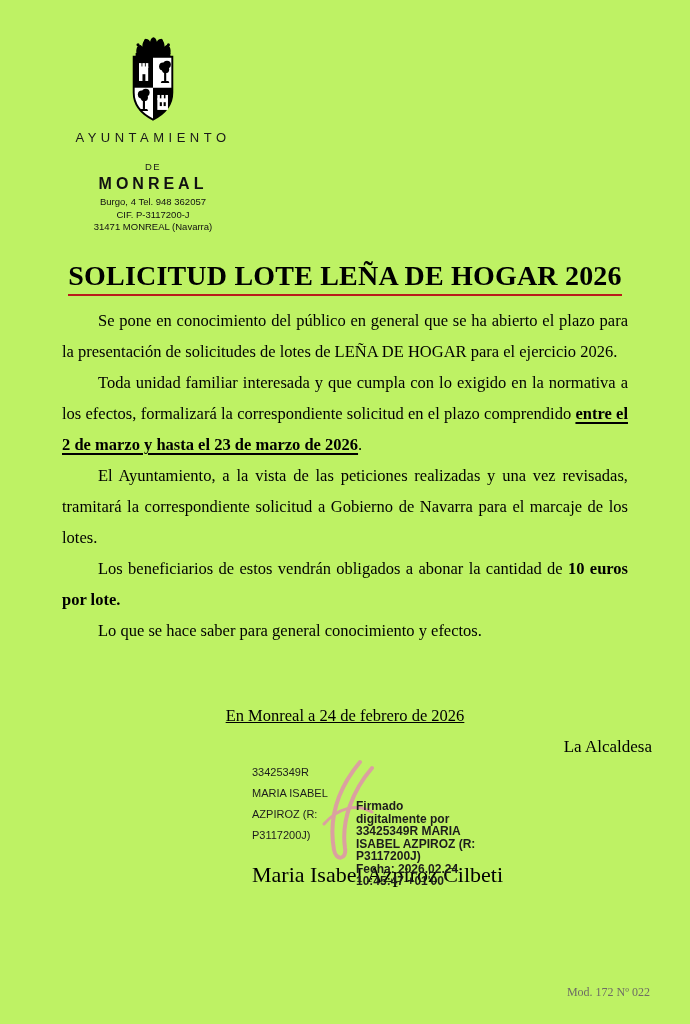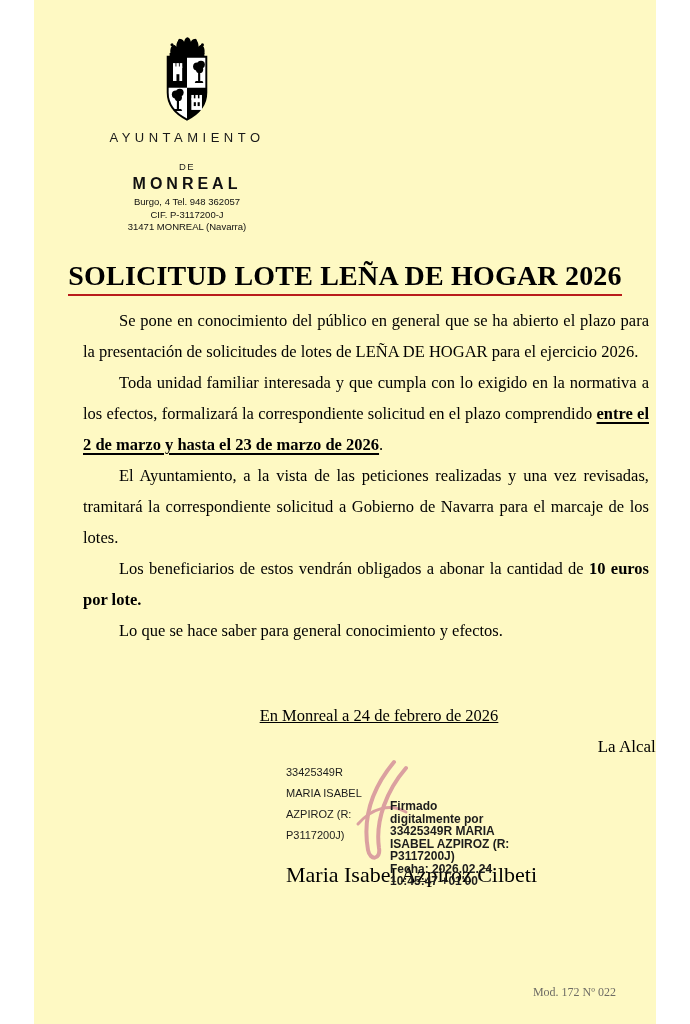--- a/index.html
+++ b/index.html
@@ -1,18 +1,18 @@
 <!DOCTYPE html>
 <html><head>
 <meta charset="utf-8">
 <style>
   * { margin:0; padding:0; box-sizing:border-box; }
   html,body { background:#ffffff; }
   .page {
-    position:relative; width:622px; height:1024px; background:#fef9c3;
+    position:relative; width:690px; height:1024px; background:#bef264;
     font-family:"Liberation Serif", serif; color:#000; overflow:hidden;
     margin:0 auto;
   }
 
   
   .letterhead { position:absolute; left:38px; top:34px; width:230px; text-align:center;
     font-family:"Liberation Sans", sans-serif; }
   .coat { display:block; margin:0 auto 4px auto; }
   .org1 { font-size:13px; letter-spacing:4.5px; color:#1a1a1a; margin-top:2px; }
   .org2 { font-size:9.5px; letter-spacing:1.5px; color:#1a1a1a; margin-top:16px; }
@@ -21,21 +21,21 @@
   .contact div { white-space:nowrap; }
 
   
   .title-wrap { position:absolute; left:0; top:260px; width:100%; text-align:center; }
   .title-wrap span {
     display:inline-block; font-size:28px; font-weight:bold;
     border-bottom:2px solid #b91c1c; padding-bottom:2px; letter-spacing:0.2px;
   }
 
   
-  .body { position:absolute; left:49px; top:305px; width:566px;
+  .body { position:absolute; left:62px; top:305px; width:566px;
     font-size:16.5px; line-height:31px; text-align:justify; }
   .body p { text-indent:36px; margin:0; }
   .b { font-weight:bold; }
   .bu { font-weight:bold; text-decoration:underline; text-decoration-thickness:2px; text-underline-offset:3px; }
 
   
   .place-date { position:absolute; left:62px; top:706px; width:566px; text-align:center; font-size:16.5px;text-decoration:underline; }
   .signer-role { position:absolute; left:62px; top:737px; width:590px; text-align:right; font-size:17px; }
 
   

